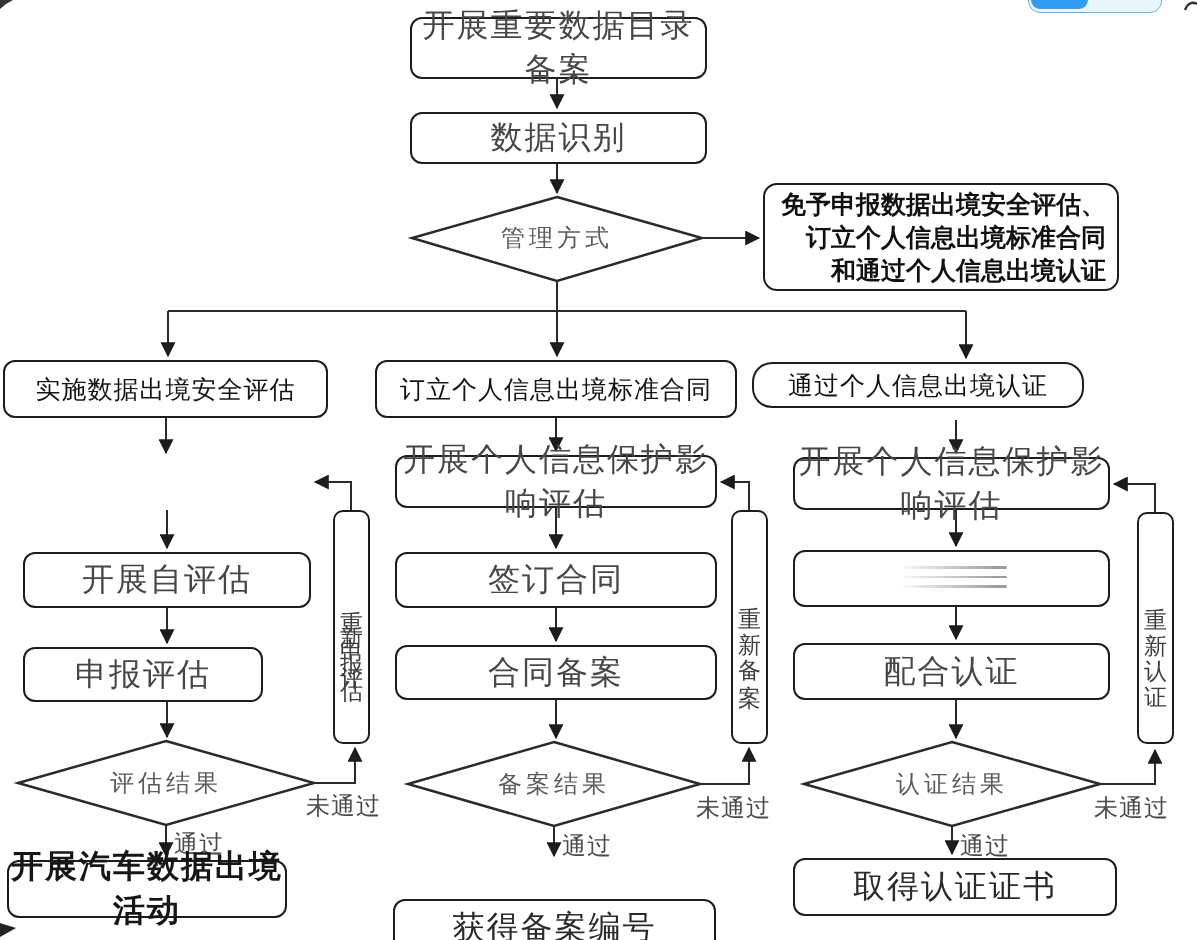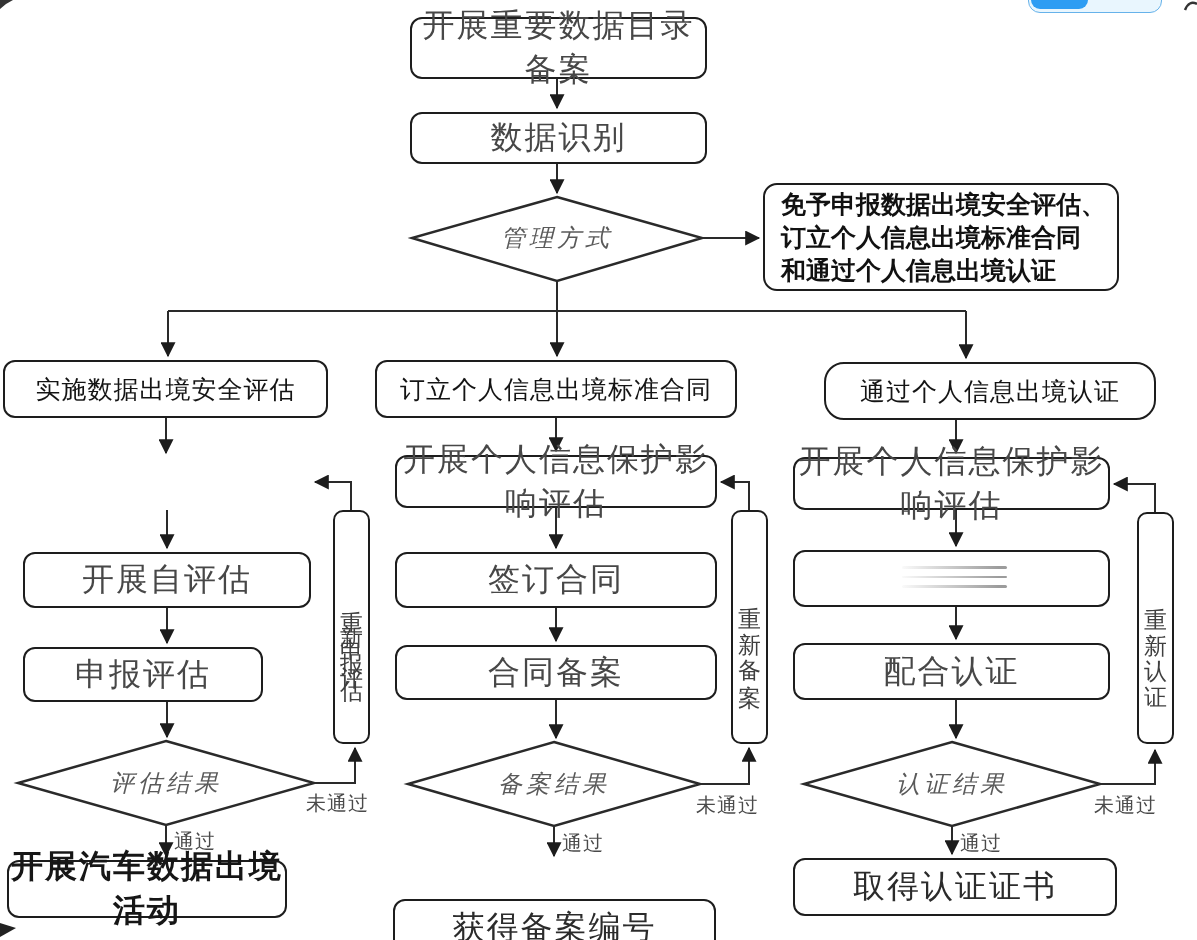--- a/index.html
+++ b/index.html
@@ -18,35 +18,35 @@
     font-weight:normal;color:#141414;font-size:25px;letter-spacing:1px;
   }
   .result-bold{
     font-family:"Liberation Sans","DejaVu Sans",sans-serif;
     font-weight:bold;color:#161616;
   }
   .result-med{color:#2b2b2b;}
   .exemption{
     font-family:"Liberation Sans","DejaVu Sans",sans-serif;
     font-weight:bold;color:#111;font-size:25px;line-height:1.32;letter-spacing:0;
-    white-space:pre-line;text-align:left;justify-content:flex-start;
+    white-space:pre-line;text-align:right;justify-content:flex-start;
     padding:6px 10px 6px 16px;border-radius:14px;
   }
   .vbox{
     writing-mode:vertical-rl;text-orientation:upright;
     font-size:23px;color:#3f3f3f;border-radius:10px;
   }
   .vbox.six{letter-spacing:14px;padding-top:14px;}
   .vbox.four{letter-spacing:26px;padding-top:26px;}
   .dlabel{
     position:absolute;display:flex;align-items:center;justify-content:center;
-    font-size:24px;letter-spacing:4px;color:#5a5a5a;text-align:center;background:transparent;font-style:italic;
+    font-size:24px;letter-spacing:4px;color:#5a5a5a;text-align:center;background:transparent;
   }
   .edge-label{
-    position:absolute;font-size:20px;color:#4a4a4a;letter-spacing:1px;background:transparent;
+    position:absolute;font-size:24px;color:#4a4a4a;letter-spacing:1px;background:transparent;
   }
   .redacted{position:absolute;left:107px;top:14px;width:105px;height:26px;}
   .redacted span{
     display:block;height:2.5px;margin-bottom:7px;border-radius:2px;
     background:linear-gradient(to right, rgba(190,190,190,0.08), #9c9c9c 92%);
   }
   .pill{
     position:absolute;left:1028px;top:-14px;width:134px;height:27px;
     background:#e9f6fe;border:1.5px solid #66b2ea;border-radius:12px;box-sizing:border-box;
   }
@@ -163,21 +163,21 @@
   <div class="dlabel" style="left:454px;top:768px;width:200px;height:32px;">备案结果</div>
   <div class="edge-label" style="left:562px;top:830px;">通过</div>
   <div class="edge-label" style="left:696px;top:792px;">未通过</div>
   <div class="node vbox four" style="left:731px;top:510px;width:37px;height:234px;">
     <span>重新备案</span>
   </div>
   <div class="node result-med" style="left:393px;top:899px;width:323px;height:58px;">
     <span>获得备案编号</span>
   </div>
 
-  <div class="node hdr" style="left:824px;top:362px;width:332px;height:58px;border-radius:20px;">
+  <div class="node hdr" style="left:752px;top:362px;width:332px;height:46px;border-radius:20px;">
     <span>通过个人信息出境认证</span>
   </div>
   <div class="node" style="left:793px;top:457px;width:317px;height:53px;">
     <span>开展个人信息保护影响评估</span>
   </div>
   <div class="node" style="left:793px;top:550px;width:317px;height:57px;">
     <span></span>
     <div class="redacted">
       <span></span>
         <span></span>

